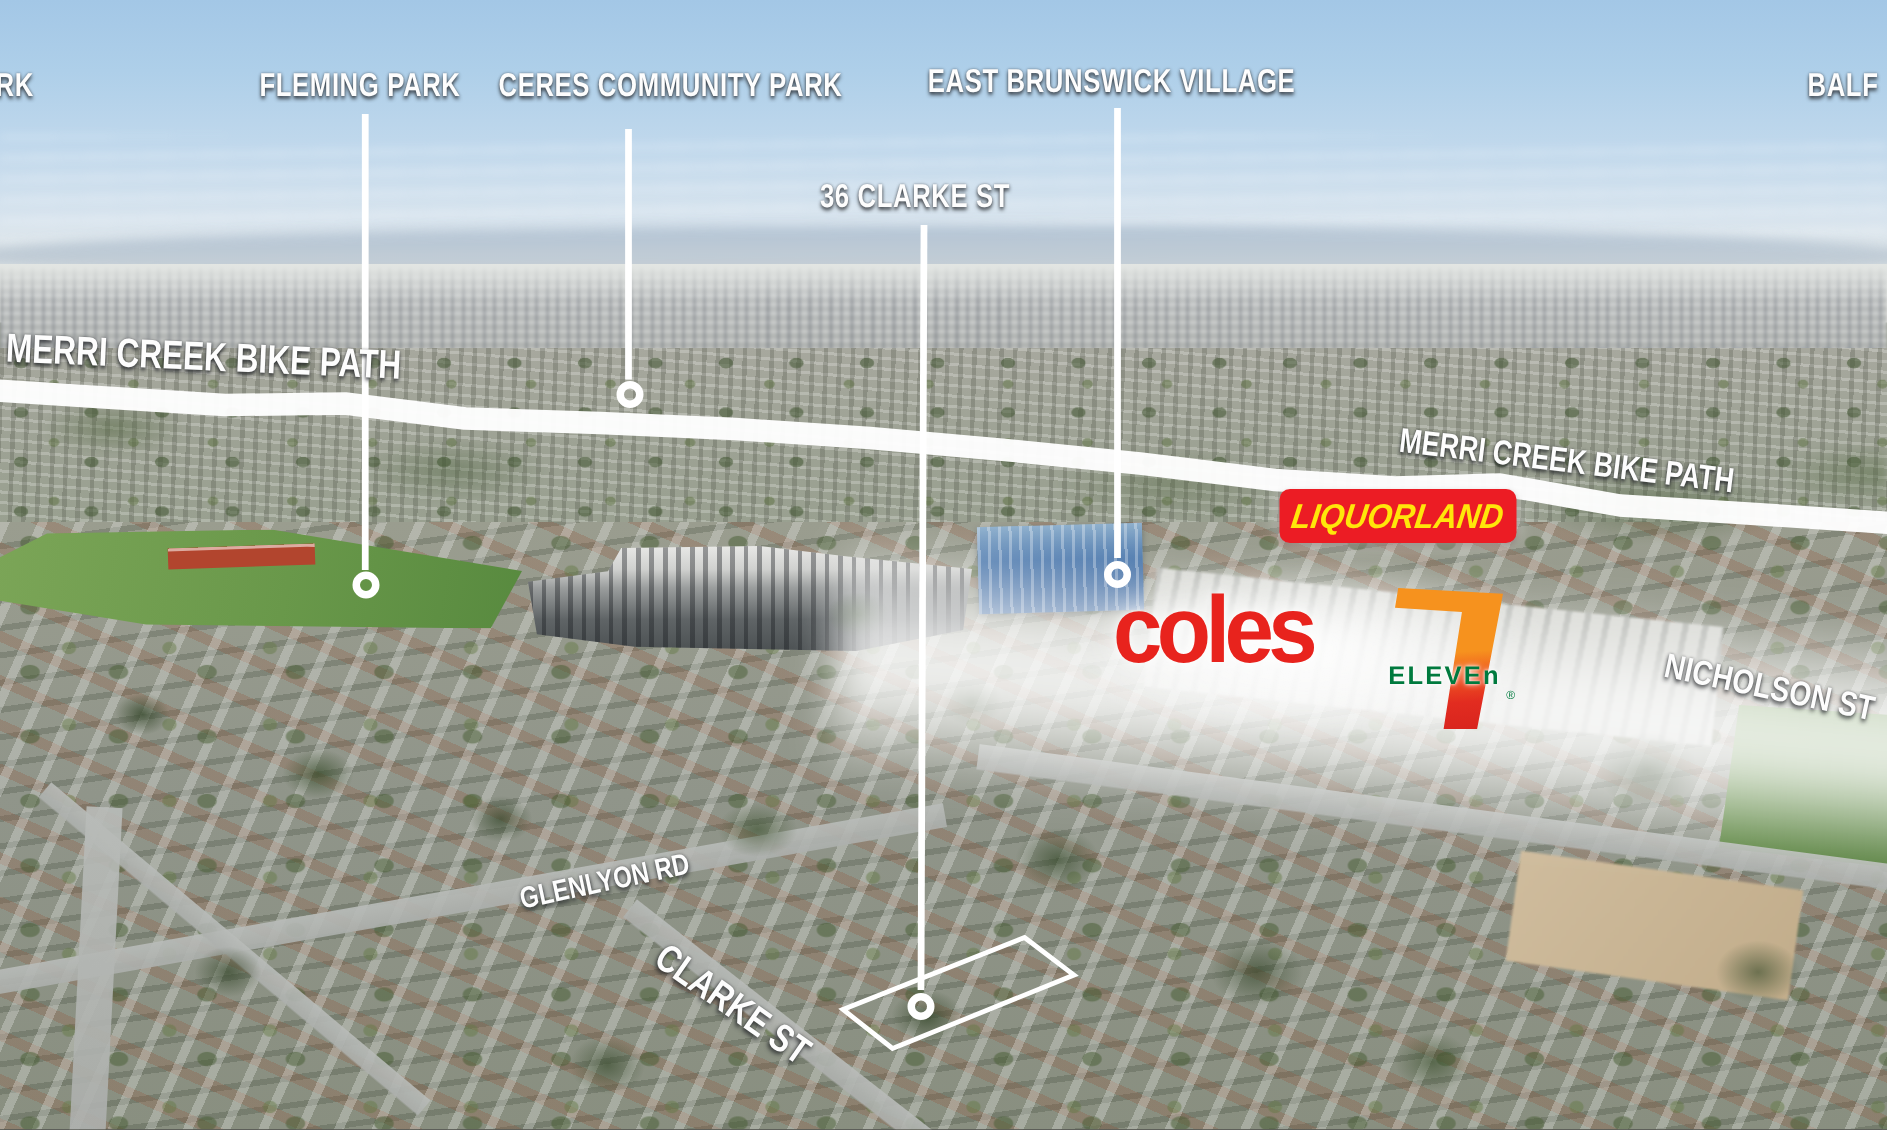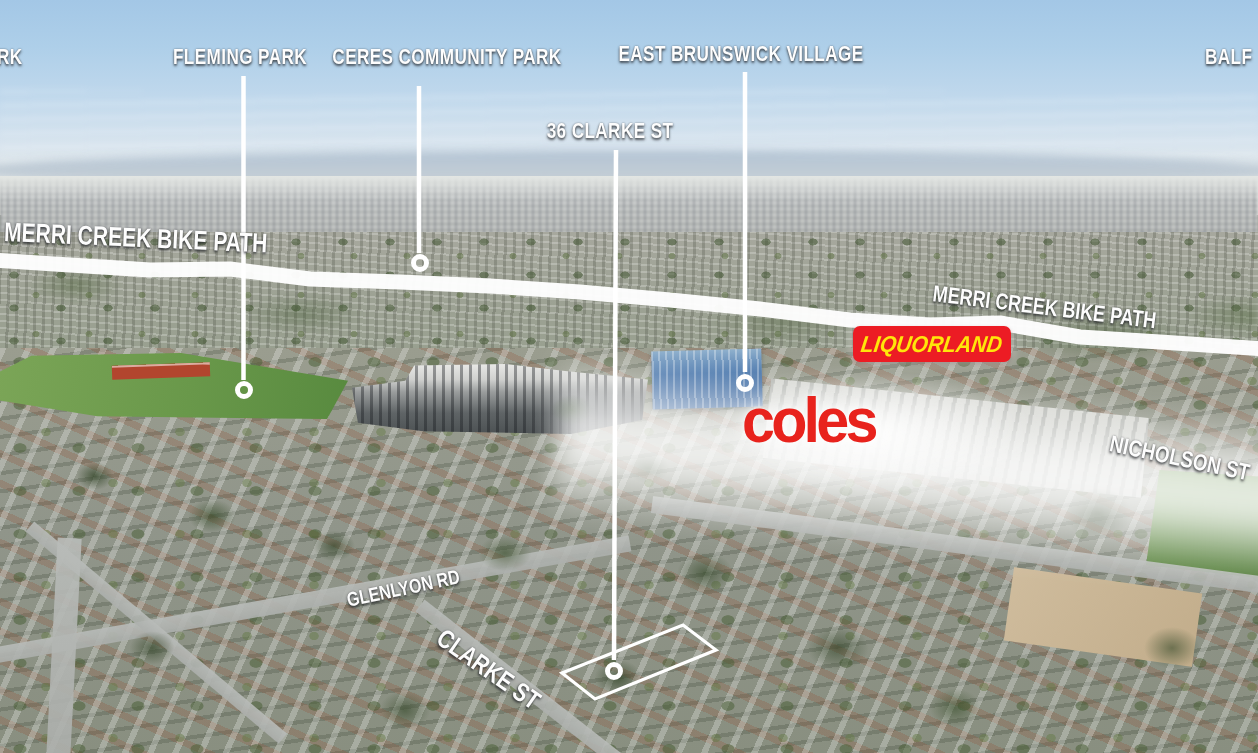--- a/index.html
+++ b/index.html
@@ -191,20 +191,25 @@
     <circle cx="745" cy="383" r="6.5" fill="none" stroke="#ffffff" stroke-width="5"></circle>
     <line x1="616" y1="150" x2="614" y2="660" stroke="#ffffff" stroke-width="4.5"></line>
     <circle cx="614" cy="671" r="6.5" fill="none" stroke="#ffffff" stroke-width="5"></circle>
     <polygon points="683,625 716,650 595,699 562,673" fill="none" stroke="#ffffff" stroke-width="3.2"></polygon>
   </svg>
 
   <div class="liquorland">
     <span>LIQUORLAND</span>
   </div>
   <div class="coles">coles</div>
+  <div class="seveneleven">
+    <div class="seven-shape" aria-label="7"></div>
+    <div class="seven-eleven-text">ELEVEn</div>
+    <div class="seven-reg">®</div>
+  </div>
 
   <div class="map-label edge-label" style="left:-3px; top:46px;">RK</div>
   <div class="map-label top-label" style="left:240px; top:46px;">FLEMING PARK</div>
   <div class="map-label top-label" style="left:447px; top:46px;">CERES COMMUNITY PARK</div>
   <div class="map-label top-label" style="left:741px; top:43px;">EAST BRUNSWICK VILLAGE</div>
   <div class="map-label top-label" style="left:610px; top:120px;">36 CLARKE ST</div>
   <div class="map-label edge-label" style="left:1205px; top:46px;">BALF</div>
 
   <div class="map-label street-label" style="left:4px; top:219px; font-size:27px; letter-spacing:0; transform:rotate(2.5deg) scaleX(.78);">MERRI CREEK BIKE PATH</div>
   <div class="map-label street-label" style="left:933px; top:282px; font-size:23px; transform:rotate(7deg) scaleX(.78);">MERRI CREEK BIKE PATH</div>

